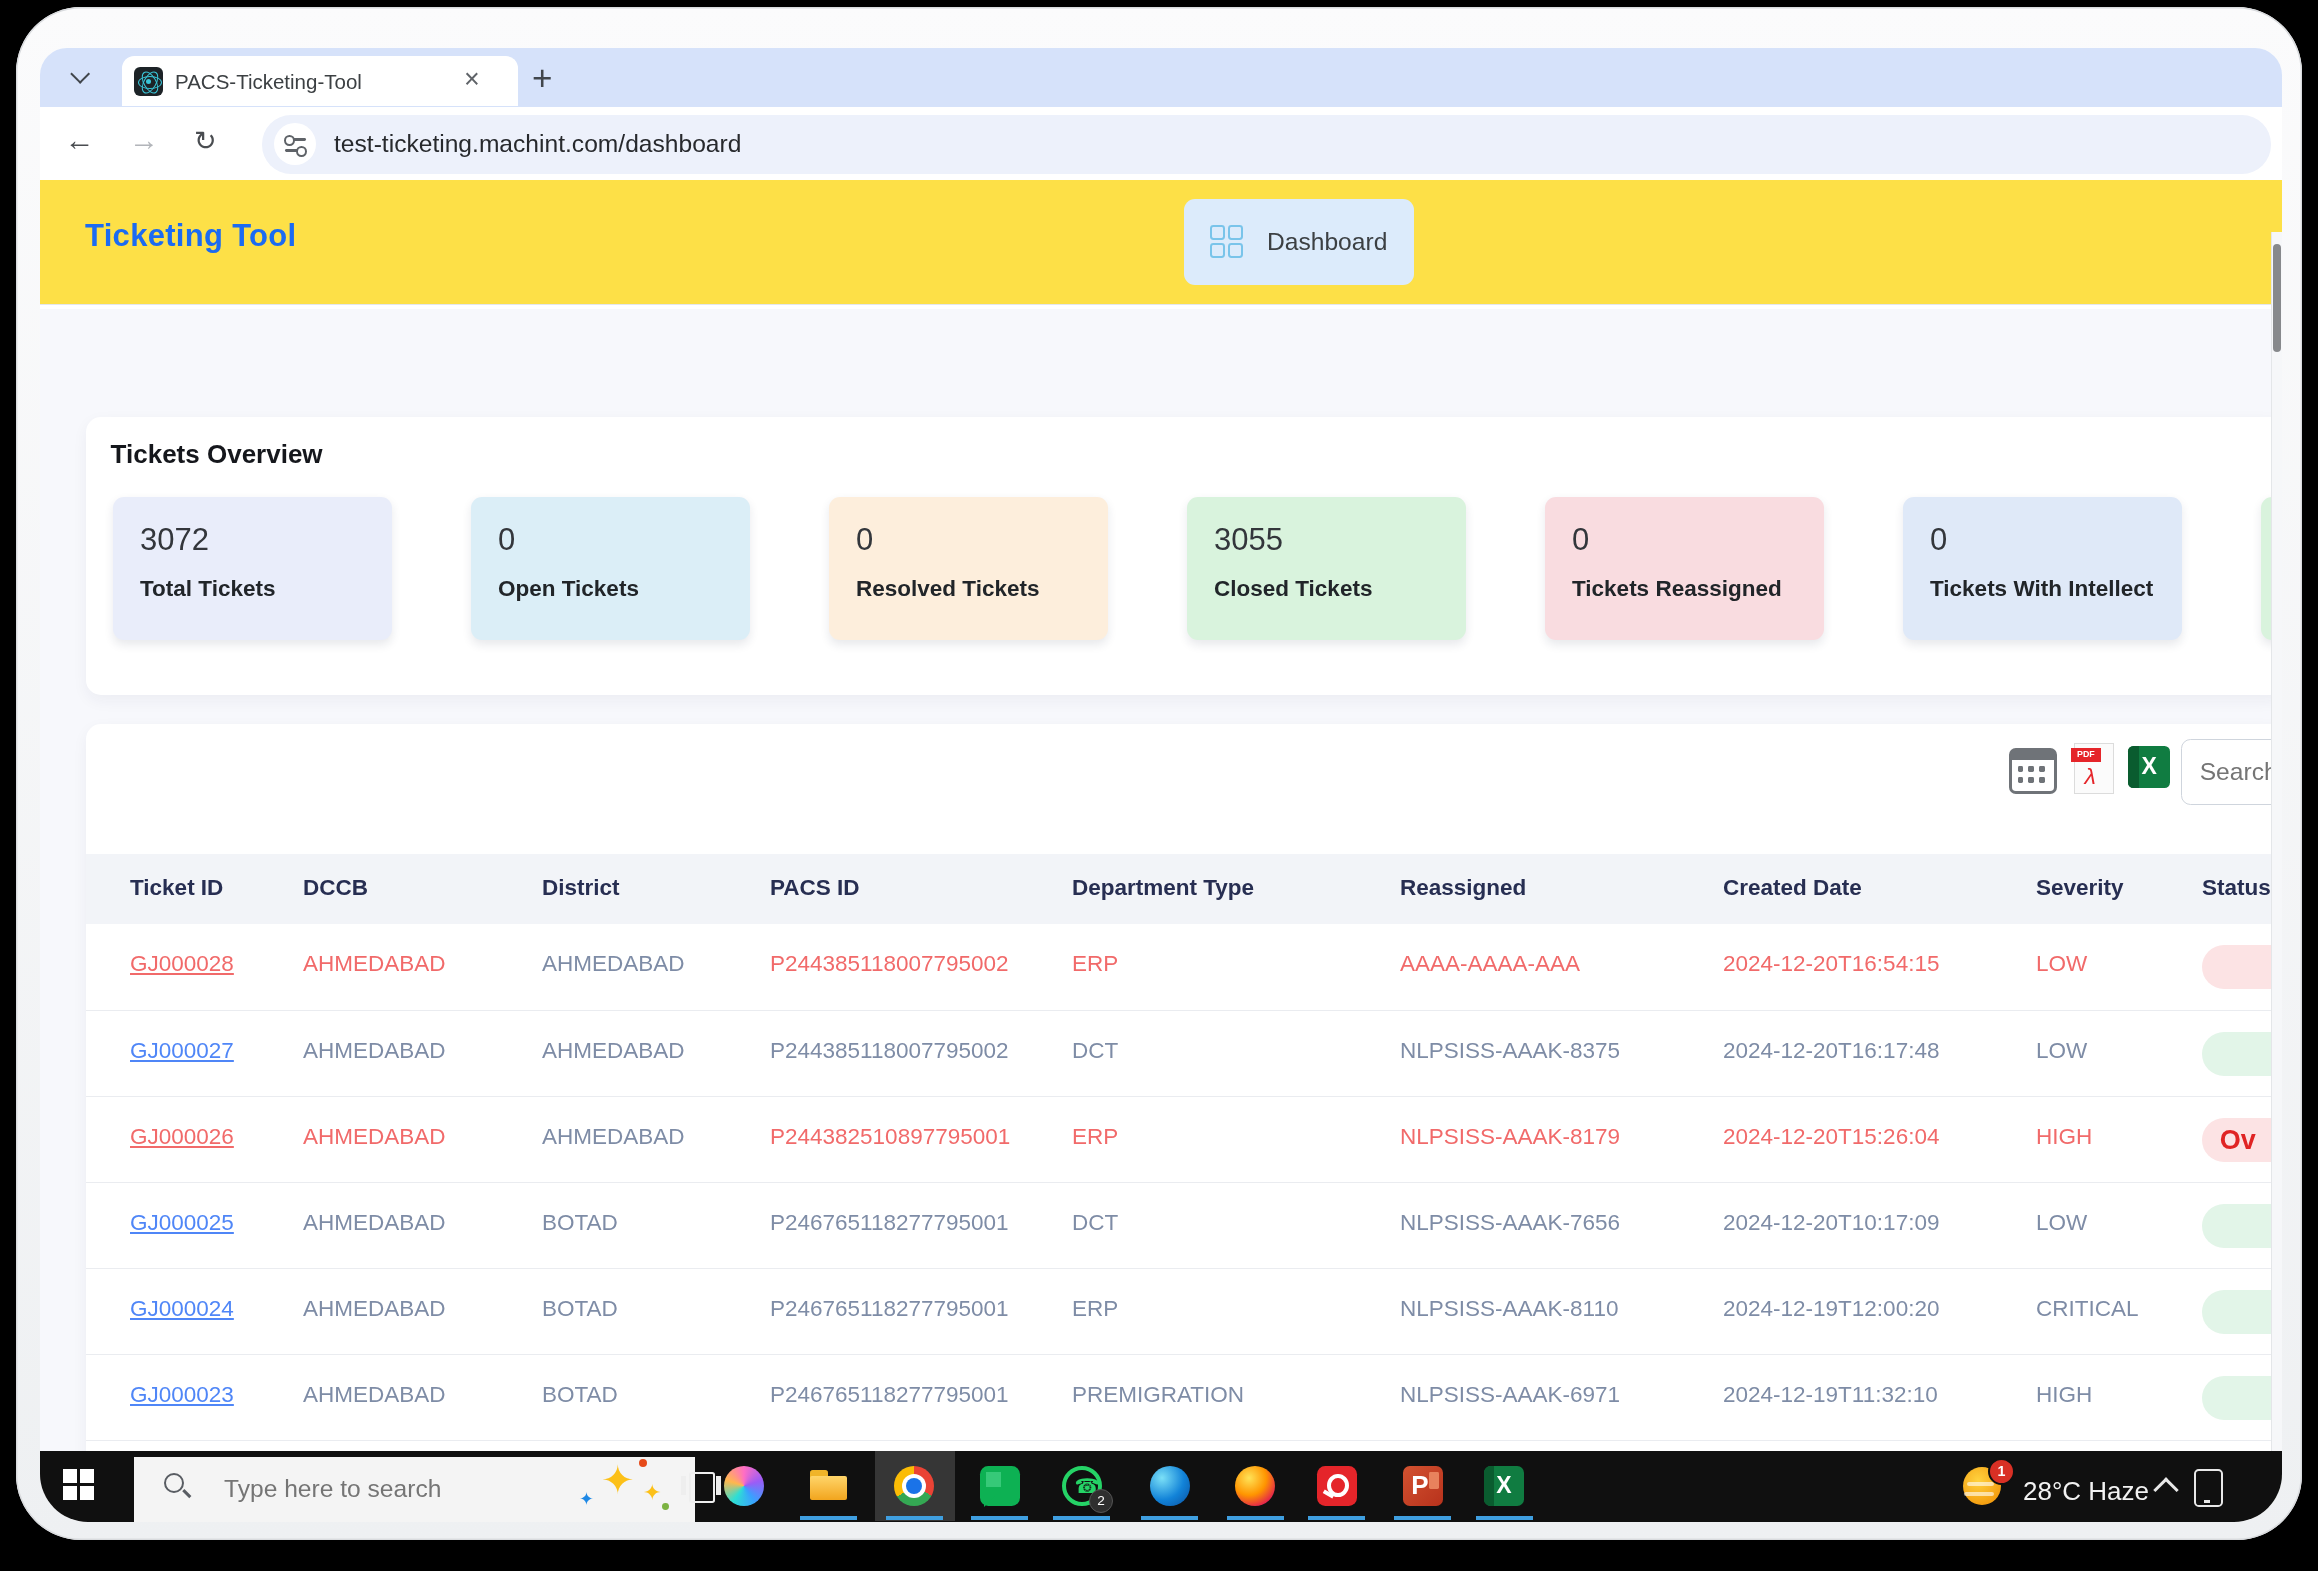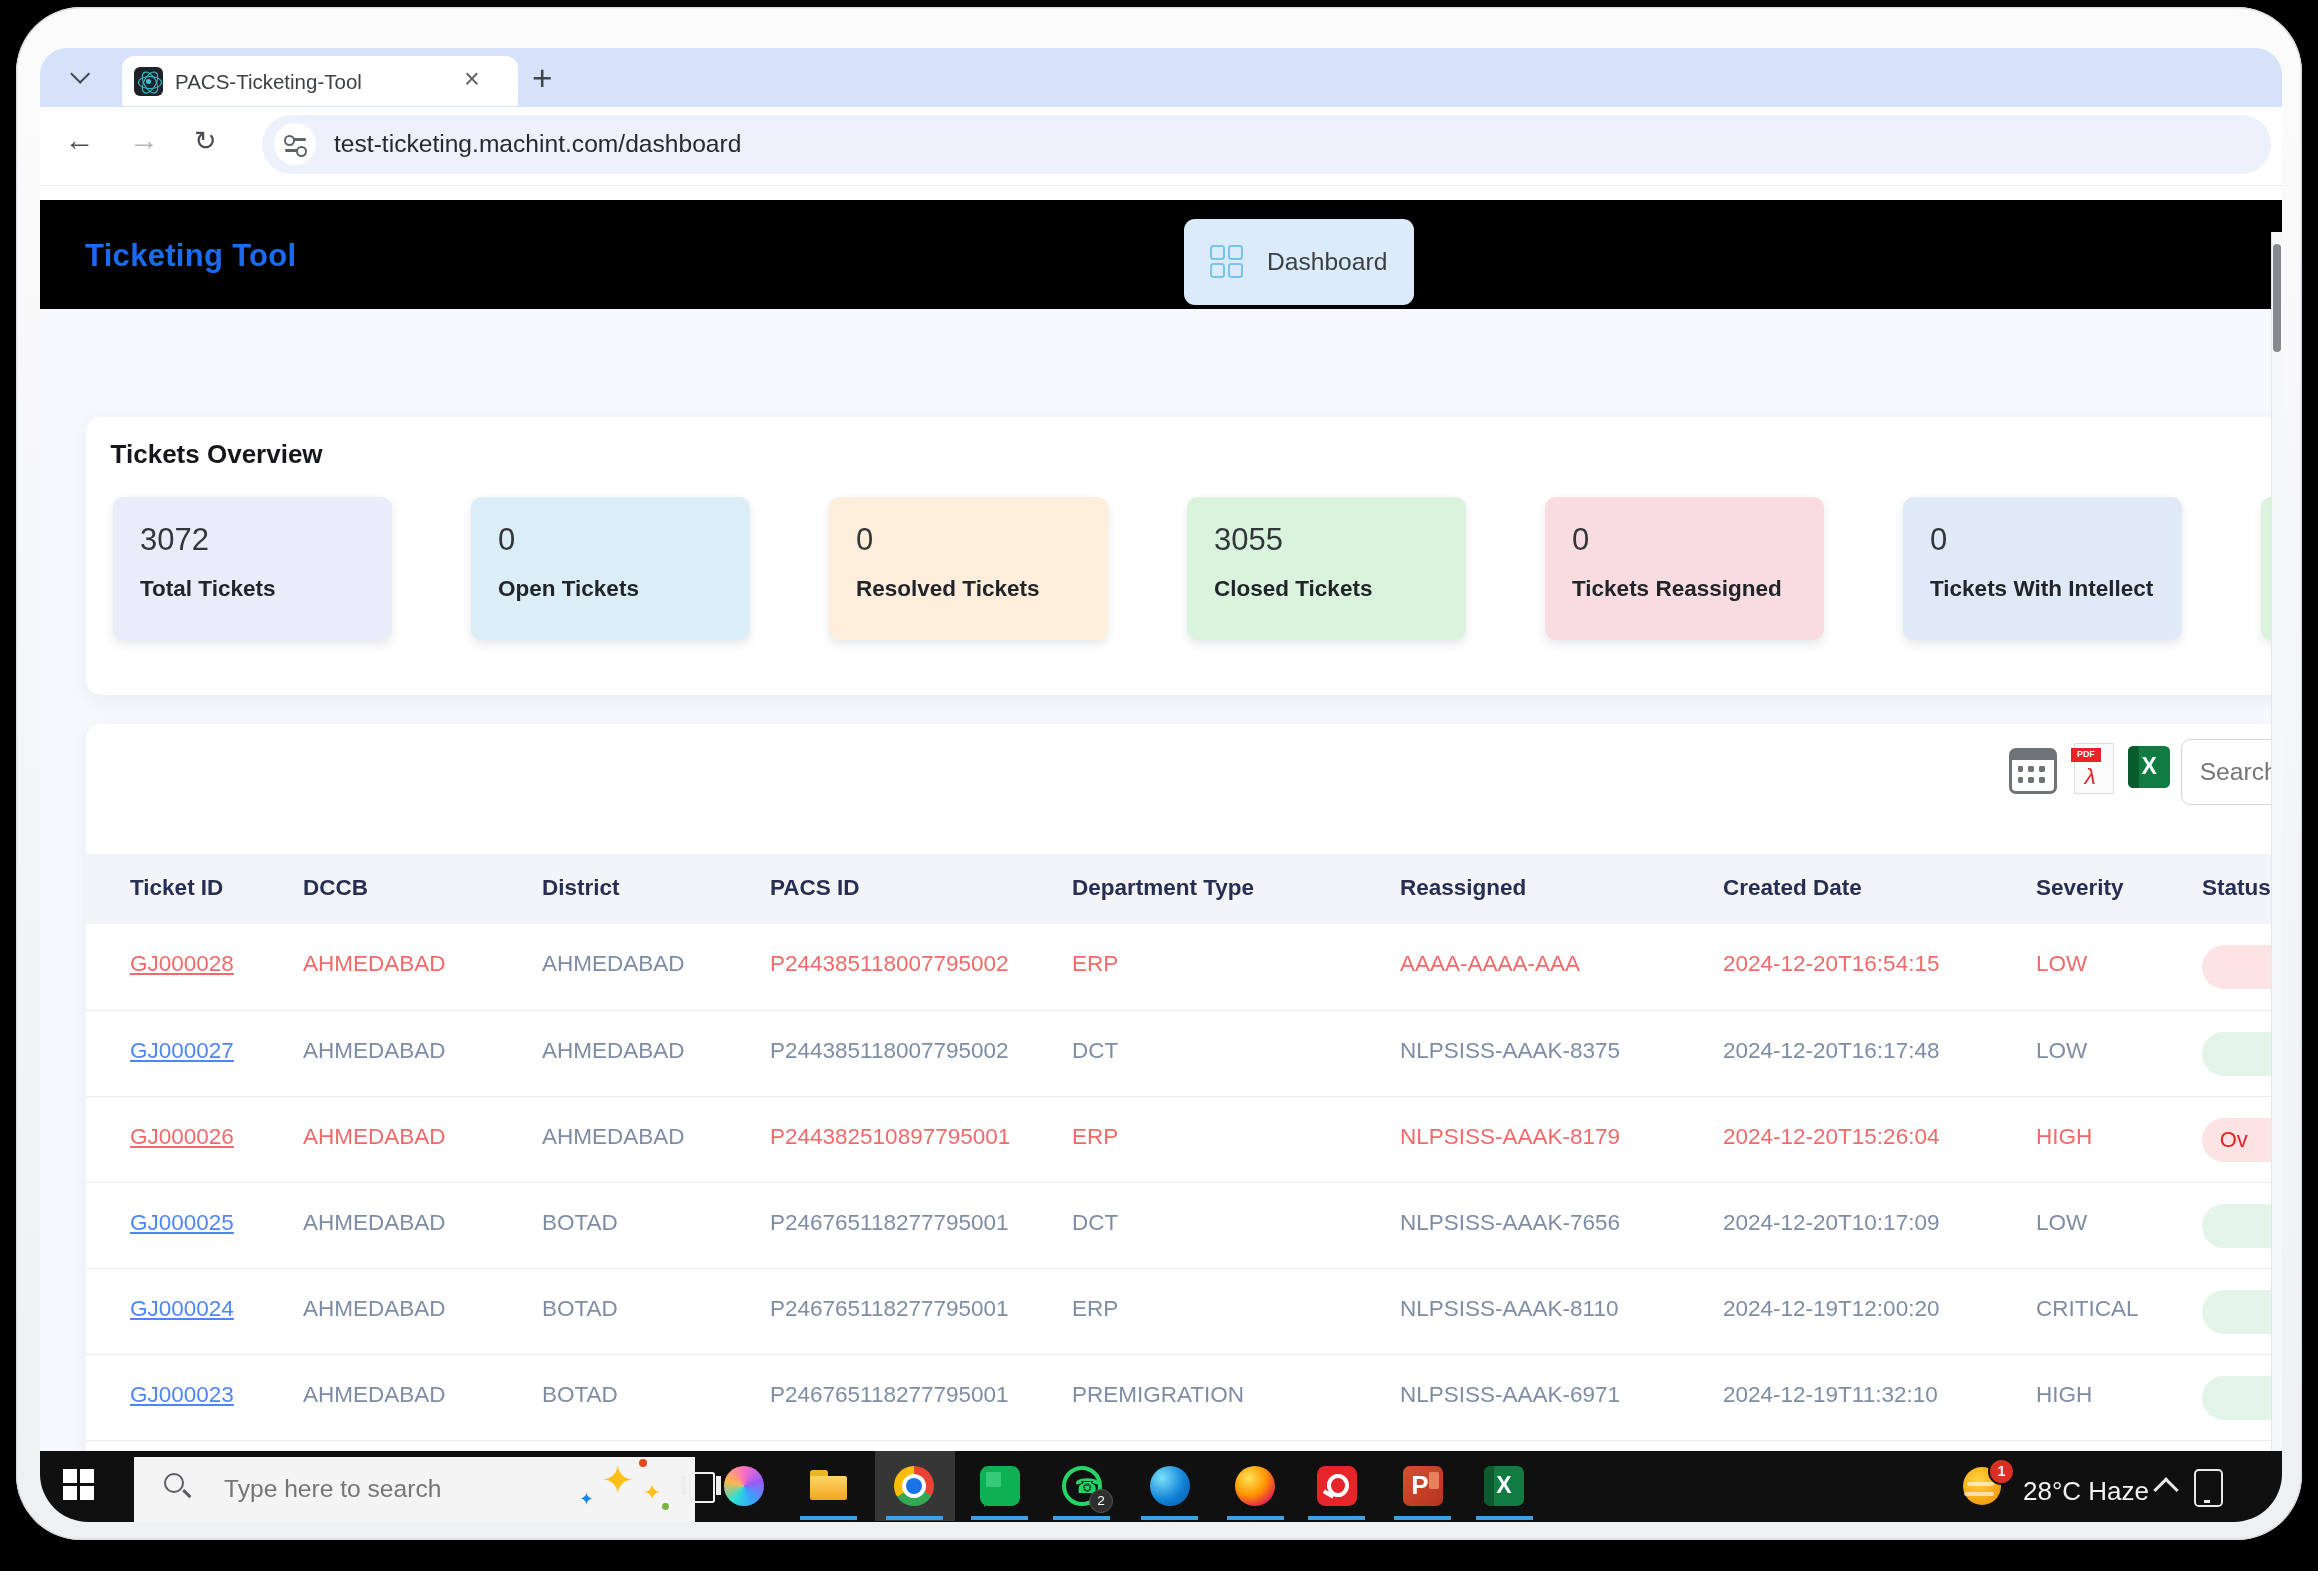--- a/index.html
+++ b/index.html
@@ -25,21 +25,21 @@
   #newtab{left:492px;top:9.5px;font-size:35px;color:#41464c;}
   #toolbar{left:0;top:59px;width:2242px;height:78px;background:#fff;border-bottom:1.4px solid #e7eaee;}
   .navic{font-size:30px;color:#4a4d51;top:16.4px;}
   #nav-back{left:24.6px;} #nav-fwd{left:89px;color:#b2b5ba;} #nav-reload{left:154px;font-size:27px;top:18.4px;}
   #urlbar{left:222px;top:8.2px;width:2009px;height:59px;border-radius:29px;background:#edf1fb;}
   #tunecirc{left:12.3px;top:8.2px;width:42px;height:42px;border-radius:50%;background:#fff;}
   .tune-line{position:absolute;height:2.7px;background:#5f6368;border-radius:1.4px;}
   .tune-dot{position:absolute;width:6.8px;height:6.8px;border-radius:50%;border:2px solid #5f6368;background:#fff;}
   #url-text{left:72px;top:15px;font-size:24.6px;color:#27292d;white-space:nowrap;}
   
-  #appheader{left:0;top:152px;width:2242px;height:124px;background:#000000;border-bottom:1.4px solid #e4e7ec;text-align:center;}
+  #appheader{left:0;top:132px;width:2242px;height:124px;background:#fde047;border-bottom:1.4px solid #e4e7ec;text-align:center;}
   #app-title{left:45px;top:38px;font-size:31px;font-weight:bold;color:#1b6bf2;letter-spacing:0.3px;}
   #dash-btn{left:1144px;top:19px;width:230px;height:86px;background:#dcebfb;border-radius:11px;}
   .grid-ic{left:26px;top:26px;width:33px;height:33px;}
   .grid-sq{position:absolute;width:11px;height:11px;border:2.7px solid #79c4ea;border-radius:3.4px;}
   #dash-label{left:75px;top:29px;font-size:24.6px;color:#3c4043;margin-left:8px;}
   
   #main{left:0;top:261px;width:2242px;height:1214px;background:#f7f8fc;}
   .card{background:#fff;border-radius:15px;box-shadow:0 5.5px 15px rgba(30,40,70,.05);}
   #ov-card{left:46px;top:108px;width:2199px;height:278px;}
   #ov-title{left:24.6px;top:22px;font-size:26px;font-weight:bold;color:#15171c;}
@@ -67,21 +67,21 @@
   #thead{left:0;top:130px;width:2199px;height:71px;background:#f2f4f8;}
   .hcell{position:absolute;top:20.5px;font-size:22.5px;font-weight:bold;color:#272e52;white-space:nowrap;}
   .row{position:absolute;left:0;width:2199px;height:86px;background:#fff;}
   .row + .row, .row.bordered{border-top:1.4px solid #eaecf0;}
   .cell{position:absolute;top:27px;font-size:22.5px;color:#7e8ca6;white-space:nowrap;}
   .c0{left:44px;} .c1{left:217px;} .c2{left:456px;} .c3{left:684px;}
   .c4{left:986px;} .c5{left:1314px;} .c6{left:1637px;} .c7{left:1950px;}
   .ticket{text-decoration:underline;color:#4f86f7;}
   .red .cell{color:#f16a6a;} .red .c2{color:#7e8ca6;} .red .ticket{color:#f16a6a;}
   .pill{position:absolute;left:2116px;top:20.5px;width:116px;height:44px;border-radius:22px;
-        font-size:22px;font-weight:normal;color:#e02424;line-height:44px;padding-left:17.7px;box-sizing:border-box;}
+        font-size:27px;font-weight:bold;color:#e02424;line-height:44px;padding-left:17.7px;box-sizing:border-box;}
   .pill.green{background:#e2f5e8;} .pill.pink{background:#fce3e4;}
   
   #sbar{left:2231px;top:184px;width:11px;height:1267px;background:#f6f7f9;border-left:0.7px solid #e4e6e9;}
   #sthumb{left:2233px;top:196px;width:8.2px;height:108px;background:#87898c;border-radius:4.1px;}
   
   #taskbar{left:0;top:1403px;width:2242px;height:82px;background:#101010;}
   #startbtn{left:23px;top:17.7px;width:33px;height:33px;}
   .win-sq{position:absolute;width:14.3px;height:14.3px;background:#fff;}
   #tb-search{left:94px;top:5.5px;width:561px;height:65px;background:#f4f4f4;border:none;outline:none;
              font-size:24.6px;color:#5f6368;padding:0 0 0 90px;font-family:inherit;box-sizing:border-box;}

